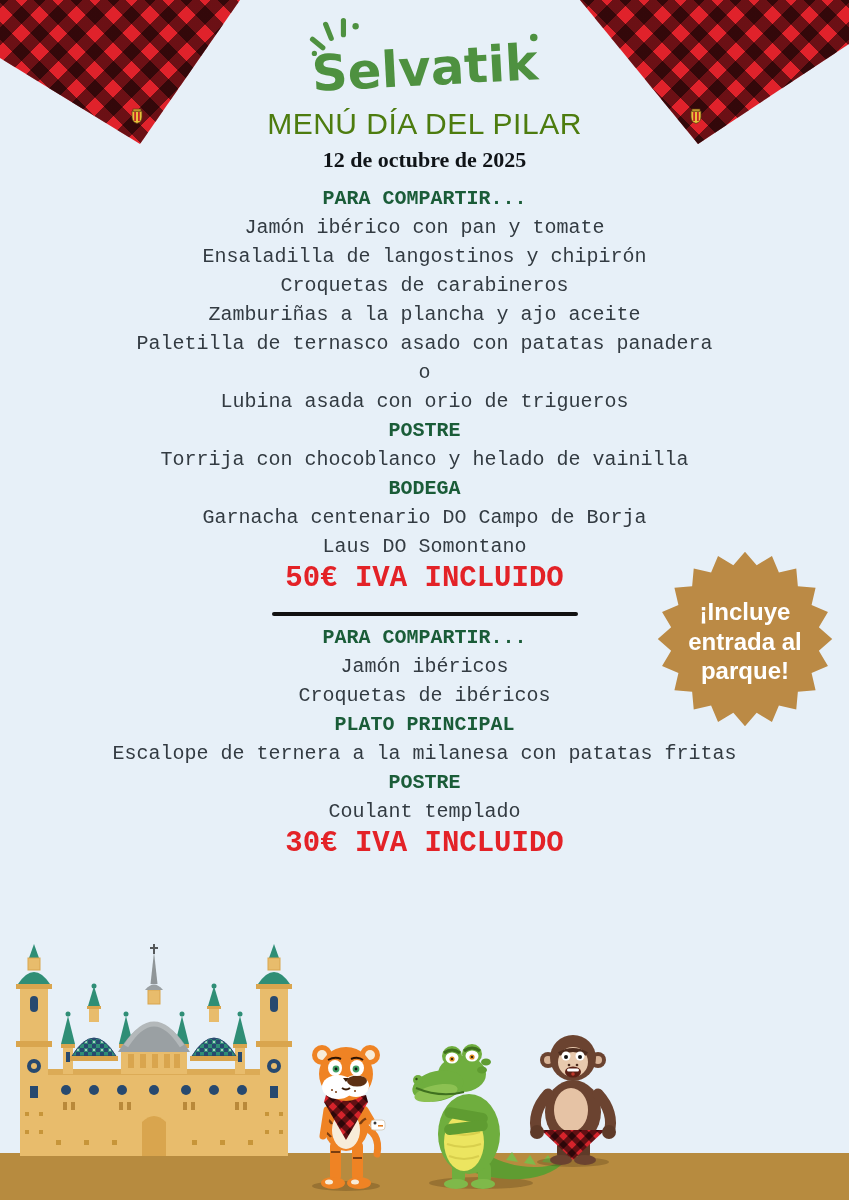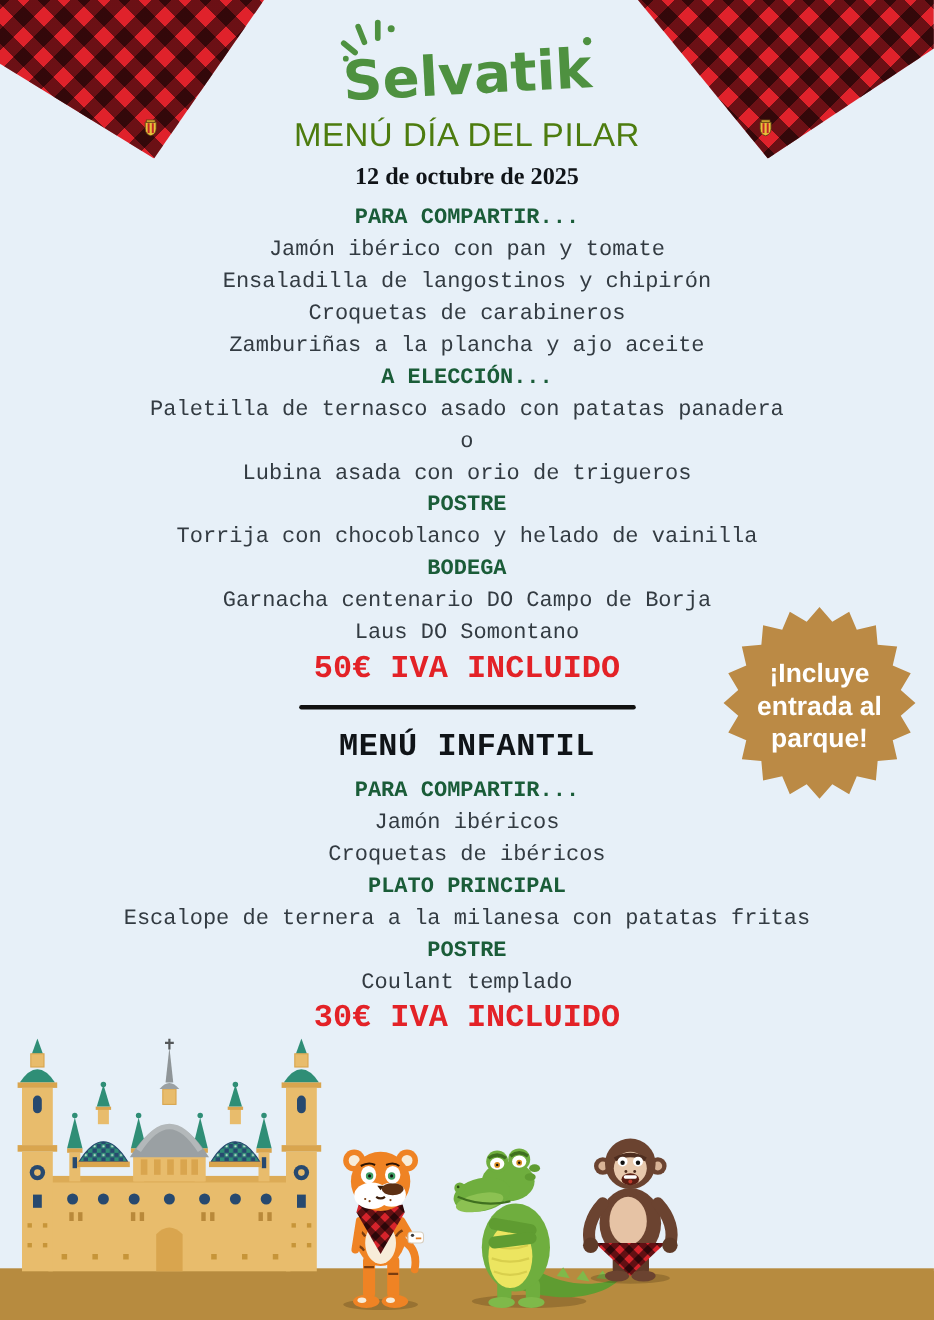--- a/index.html
+++ b/index.html
@@ -96,37 +96,35 @@
     <div class="poster-date">12 de octubre de 2025</div>
   </div>
 
   <div class="menu">
     <h3>PARA COMPARTIR...</h3>
     <p>Jamón ibérico con pan y tomate</p>
     <p>Ensaladilla de langostinos y chipirón</p>
     <p>Croquetas de carabineros</p>
     <p>Zamburiñas a la plancha y ajo aceite</p>
 
-    <h3>A ELECCIÓN...</h3>
     <p>Paletilla de ternasco asado con patatas panadera</p>
     <p>o</p>
     <p>Lubina asada con orio de trigueros</p>
 
     <h3>POSTRE</h3>
     <p>Torrija con chocoblanco y helado de vainilla</p>
 
     <h3>BODEGA</h3>
     <p>Garnacha centenario DO Campo de Borja</p>
     <p>Laus DO Somontano</p>
 
     <div class="price">50€ IVA INCLUIDO</div>
 
     <div class="divider"></div>
 
-    <div class="kids-title">MENÚ INFANTIL</div>
 
     <h3 class="kids-first">PARA COMPARTIR...</h3>
     <p>Jamón ibéricos</p>
     <p>Croquetas de ibéricos</p>
 
     <h3>PLATO PRINCIPAL</h3>
     <p>Escalope de ternera a la milanesa con patatas fritas</p>
 
     <h3>POSTRE</h3>
     <p>Coulant templado</p>

